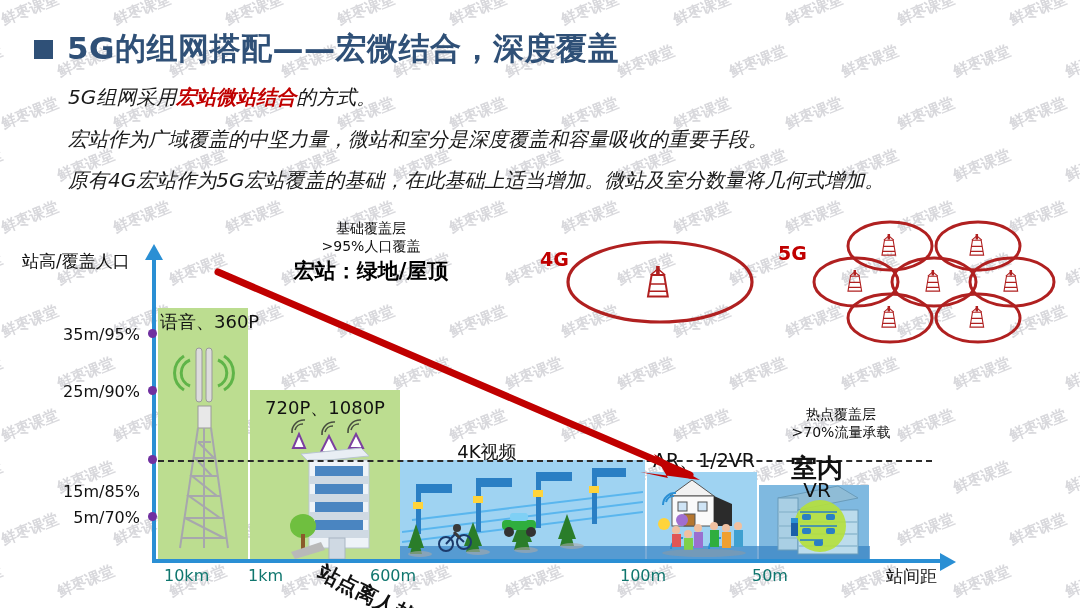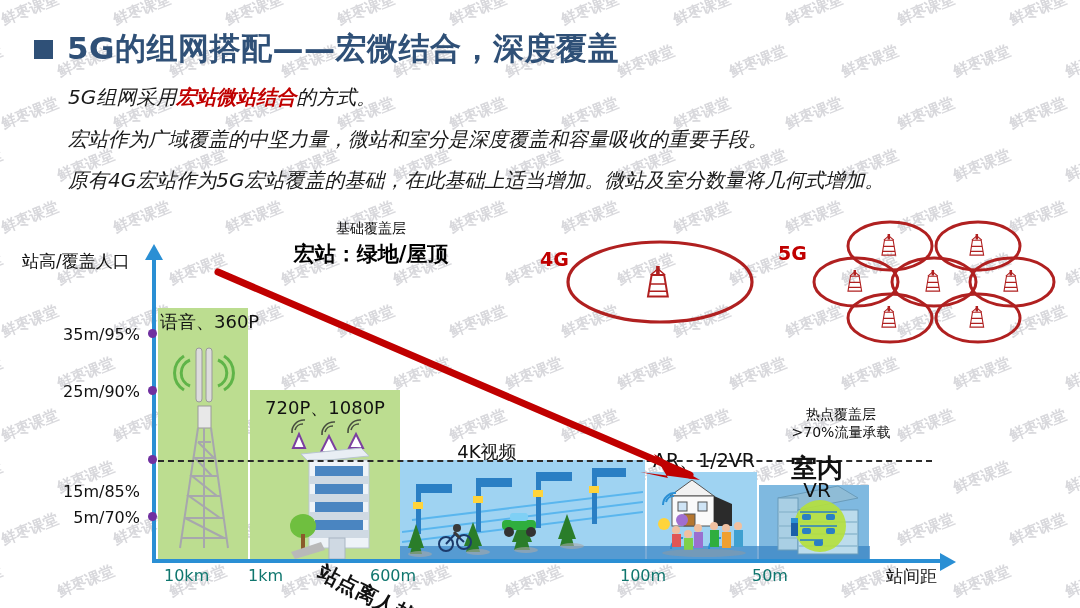--- a/index.html
+++ b/index.html
@@ -506,20 +506,21 @@
   <div class="ytick-dot" style="top:302px;"></div>
 
   <div class="xtick-label" style="left:164px;">10km</div>
   <div class="xtick-label" style="left:248px;">1km</div>
   <div class="xtick-label" style="left:370px;">600m</div>
   <div class="xtick-label" style="left:620px;">100m</div>
   <div class="xtick-label" style="left:752px;">50m</div>
 
   <div class="anno" style="left:246px; top:10px; width:250px;">
     <div class="small">基础覆盖层</div>
+    <div class="small">&gt;95%人口覆盖</div>
     <div class="big">宏站：绿地/屋顶</div>
   </div>
 
 
   <div class="anno" style="left:748px; top:196px; width:186px;">
     <div class="small">热点覆盖层</div>
     <div class="small">&gt;70%流量承载</div>
   </div>
 
   <svg id="red-arrow" viewBox="0 0 1080 398">

